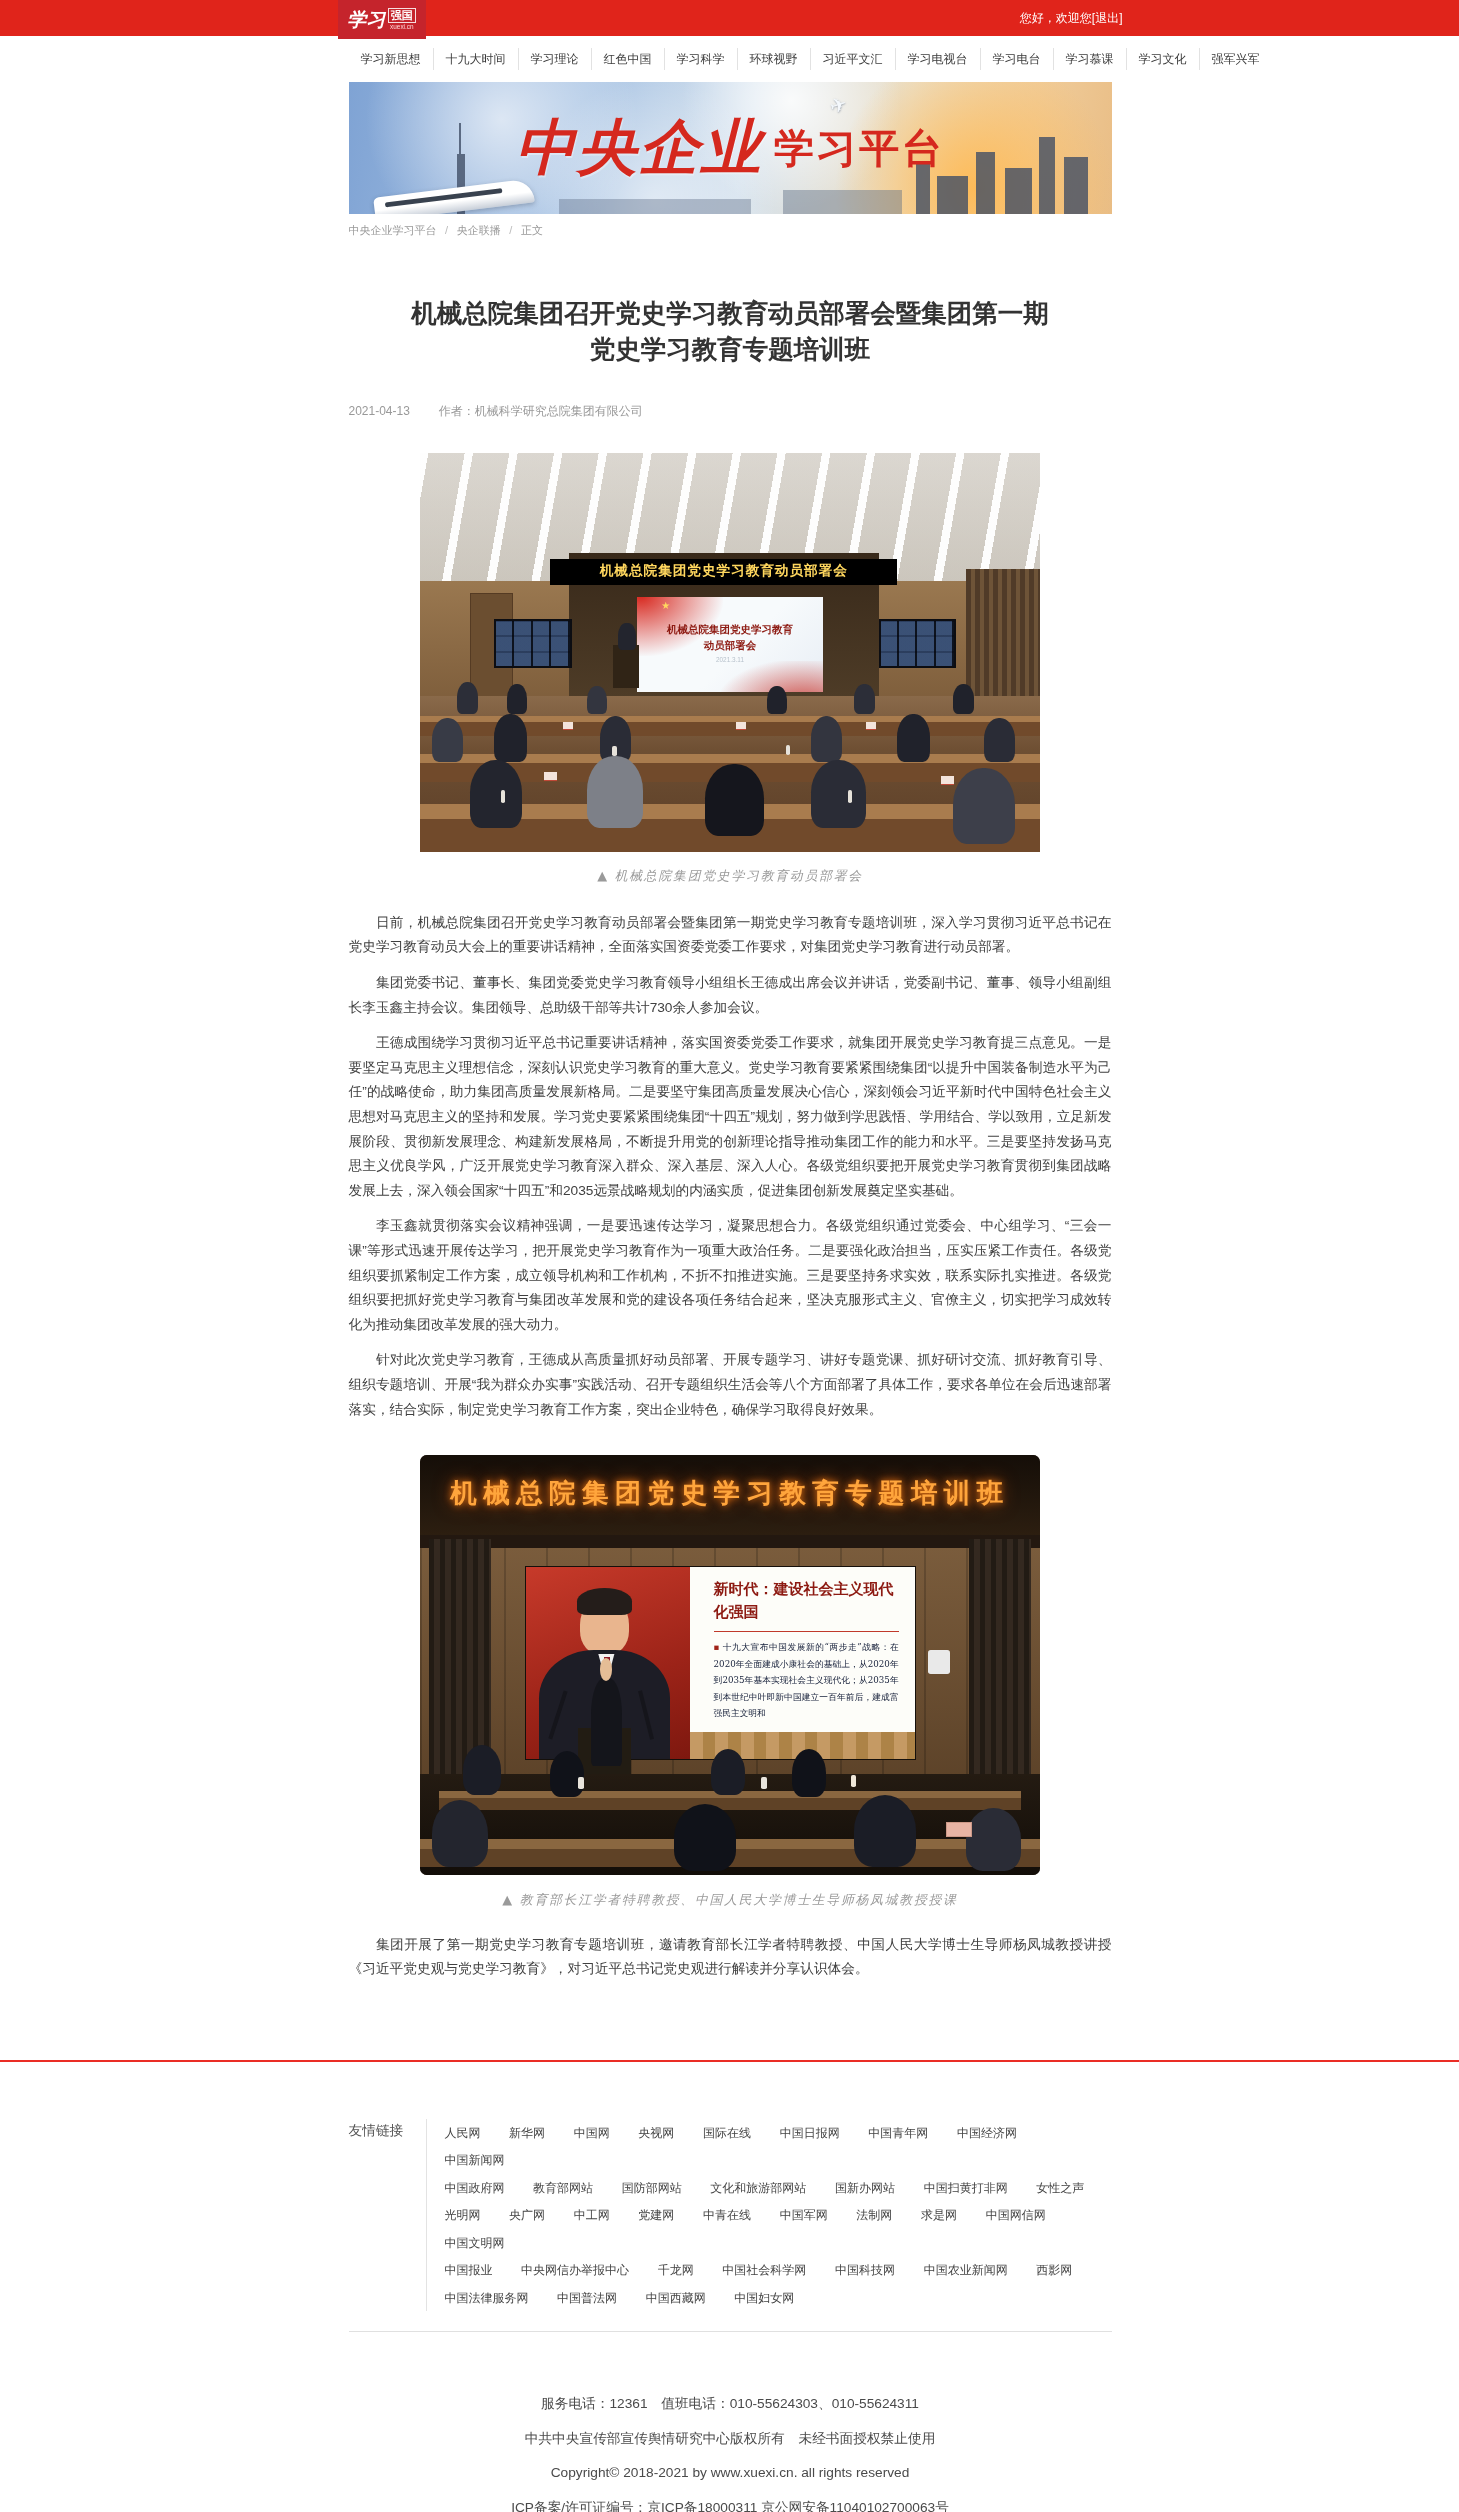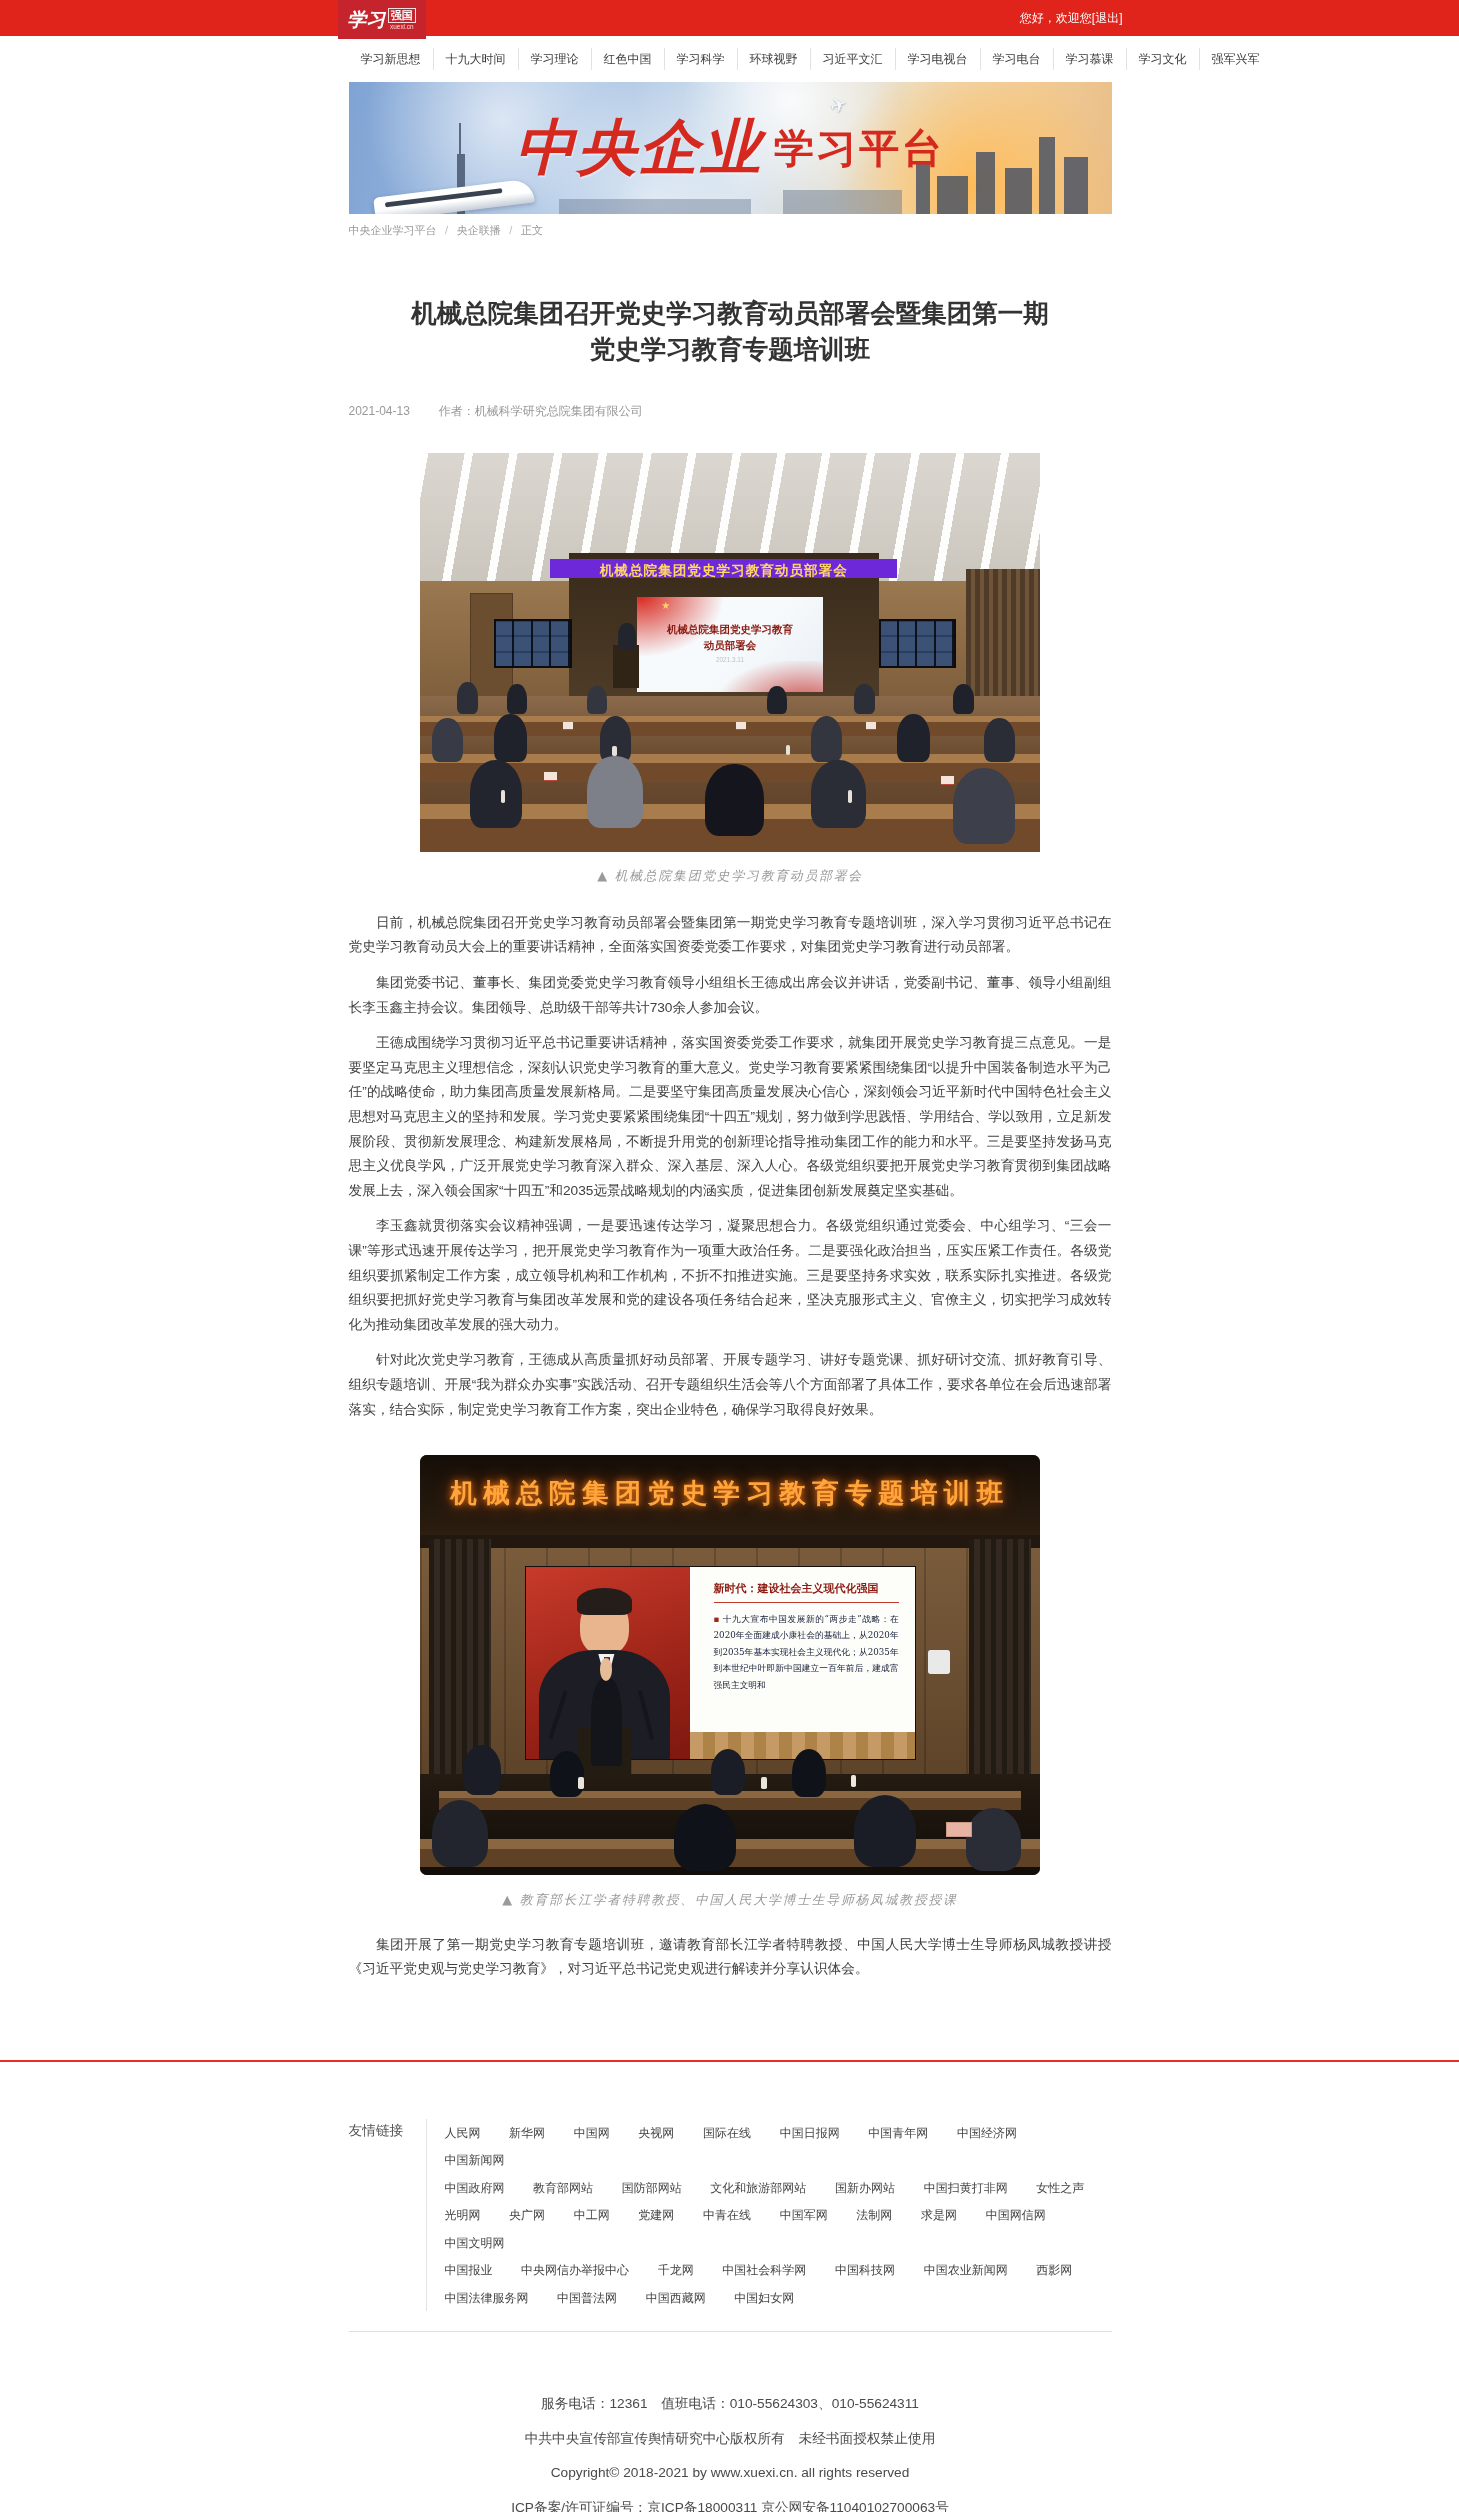--- a/index.html
+++ b/index.html
@@ -65,21 +65,21 @@
 
   
   .photo1 { height:399px; background:#6e4f33; }
   .ph1-ceiling { position:absolute; top:0; left:0; right:0; height:33%;
     background:repeating-linear-gradient(100deg, rgba(255,255,255,.95) 0 8.2px, rgba(182,176,166,.35) 8.2px 44px),
                linear-gradient(180deg,#efece7,#d6d1c8); }
   .ph1-wall { position:absolute; top:32%; left:0; right:0; height:33%; background:linear-gradient(180deg,#9a7850,#7c5c3a); }
   .ph1-door { position:absolute; left:8%; top:35%; width:7%; height:27%; background:#6b4e30; border:1.8px solid #553b23; }
   .ph1-curtain1 { position:absolute; right:0; top:29%; width:12%; height:46%; background:repeating-linear-gradient(90deg,#503b28 0 4.6px,#6e5438 4.6px 9px); }
   .ph1-stage { position:absolute; left:24%; top:25%; width:50%; height:48%; background:linear-gradient(180deg,#38291a,#55422b); }
-  .ph1-banner { position:absolute; left:21%; top:26.5%; width:56%; height:19px; background:#6d28d9; color:#ffd75e; font-weight:bold; font-size:13.7px; line-height:24.6px; text-align:center; letter-spacing:0.9px; white-space:nowrap; }
+  .ph1-banner { position:absolute; left:21%; top:26.5%; width:56%; height:26px; background:#000000; color:#ffd75e; font-weight:bold; font-size:13.7px; line-height:24.6px; text-align:center; letter-spacing:0.9px; white-space:nowrap; }
   .ph1-screen { position:absolute; left:35%; top:36%; width:30%; height:24%; background:linear-gradient(135deg,#f7fafc 55%,#e8eef5); overflow:hidden; }
   .ph1-flag { position:absolute; left:-6%; top:-8%; width:52%; height:70%; background:radial-gradient(ellipse at 15% 10%, rgba(214,28,18,.95), rgba(214,28,18,0) 72%); }
   .ph1-star { position:absolute; left:13%; top:4%; color:#ffd75e; font-size:10px; }
   .ph1-screen-red { position:absolute; right:0; bottom:-12%; width:55%; height:45%; background:radial-gradient(ellipse at 80% 100%, rgba(200,40,30,.8), rgba(200,40,30,0) 75%); }
   .ph1-screen-title { position:relative; margin-top:24px; text-align:center; color:#8d1a12; font-weight:bold; font-size:10.5px; line-height:1.55; }
   .ph1-screen-date { position:relative; margin-top:2.7px; text-align:center; color:#b8c2cc; font-size:6.4px; }
   .ph1-tv { position:absolute; top:41.5%; width:12.5%; height:12.5%; border:2.7px solid #0c0d12;
     background:
       repeating-linear-gradient(90deg, rgba(70,100,150,.55) 0 22%, rgba(10,14,24,.9) 22% 25%),
       repeating-linear-gradient(0deg, rgba(90,120,160,.35) 0 30%, rgba(10,14,24,.85) 30% 34%), #141722; }
@@ -128,21 +128,21 @@
   .ph2-screen { position:absolute; left:17%; top:26.5%; width:63%; height:46%; background:#fdfdfb; border:1.8px solid #15100b; }
   .ph2-xi { position:absolute; left:0; top:0; width:42%; height:100%; overflow:hidden; background:linear-gradient(160deg,#c73a2a 0%,#9c2318 60%,#7e180f 100%); }
   .ph2-face { position:absolute; left:33%; top:16%; width:30%; height:30%; background:#e9b58e; border-radius:46% 46% 42% 42%; }
   .ph2-hair { position:absolute; left:31%; top:11%; width:34%; height:14%; background:#241d1a; border-radius:50% 50% 20% 20%; }
   .ph2-suit { position:absolute; left:8%; top:43%; width:80%; height:60%; background:#1d1d26; border-radius:42% 42% 0 0; }
   .ph2-shirt { position:absolute; left:44%; top:45%; width:10%; height:16%; background:#f2f2f2; clip-path:polygon(0 0,100% 0,50% 100%); }
   .ph2-tie { position:absolute; left:47.5%; top:47%; width:4%; height:22%; background:#8d1a2a; }
   .ph2-mic { position:absolute; bottom:10%; width:2.5%; height:26%; background:#15151b; transform:rotate(18deg); }
   .ph2-mic.m1 { left:18%; } .ph2-mic.m2 { left:72%; transform:rotate(-14deg); }
   .ph2-slide { position:absolute; left:42%; top:0; width:58%; height:86%; background:#fdfdf9; padding:12.8px 16.4px 0 24px; }
-  .ph2-slide-h { color:#8d1a12; font-weight:bold; font-size:11px; line-height:1.5; font-family:Liberation Serif, serif; }
+  .ph2-slide-h { color:#8d1a12; font-weight:bold; font-size:15px; line-height:1.5; font-family:Liberation Mono, monospace; }
   .ph2-slide-rule { border:none; border-top:0.9px solid #c0392b; margin:5.5px 0 7.3px; }
   .ph2-slide-b { color:#141e38; font-size:8.7px; line-height:1.9; font-family:"DejaVu Serif",serif; text-align:justify; }
   .ph2-slide-b .bullet { color:#a02218; margin-right:2.7px; }
   .ph2-floorstrip { position:absolute; left:42%; bottom:0; width:58%; height:14%;
     background:repeating-linear-gradient(90deg,#c59a64 0 12.8px,#ad8347 12.8px 25.5px); }
   .ph2-lecturer { position:absolute; left:27.5%; top:53%; width:5%; height:21%; background:#14151b; border-radius:42% 42% 8% 8%; }
   .ph2-lecturer::before { content:""; position:absolute; left:30%; top:-22%; width:40%; height:26%; background:#e5bd96; border-radius:50%; }
   .ph2-podium { position:absolute; left:25.5%; top:65%; width:8.5%; height:12%; background:#221c13; }
   .ph2-cam { position:absolute; right:14.5%; top:46.5%; width:3.6%; height:5.5%; background:#e9e9e9; border-radius:2.7px; }
   .ph2-bottom { position:absolute; bottom:0; left:0; right:0; height:24%; background:linear-gradient(180deg,#241b12,#120d08); }

